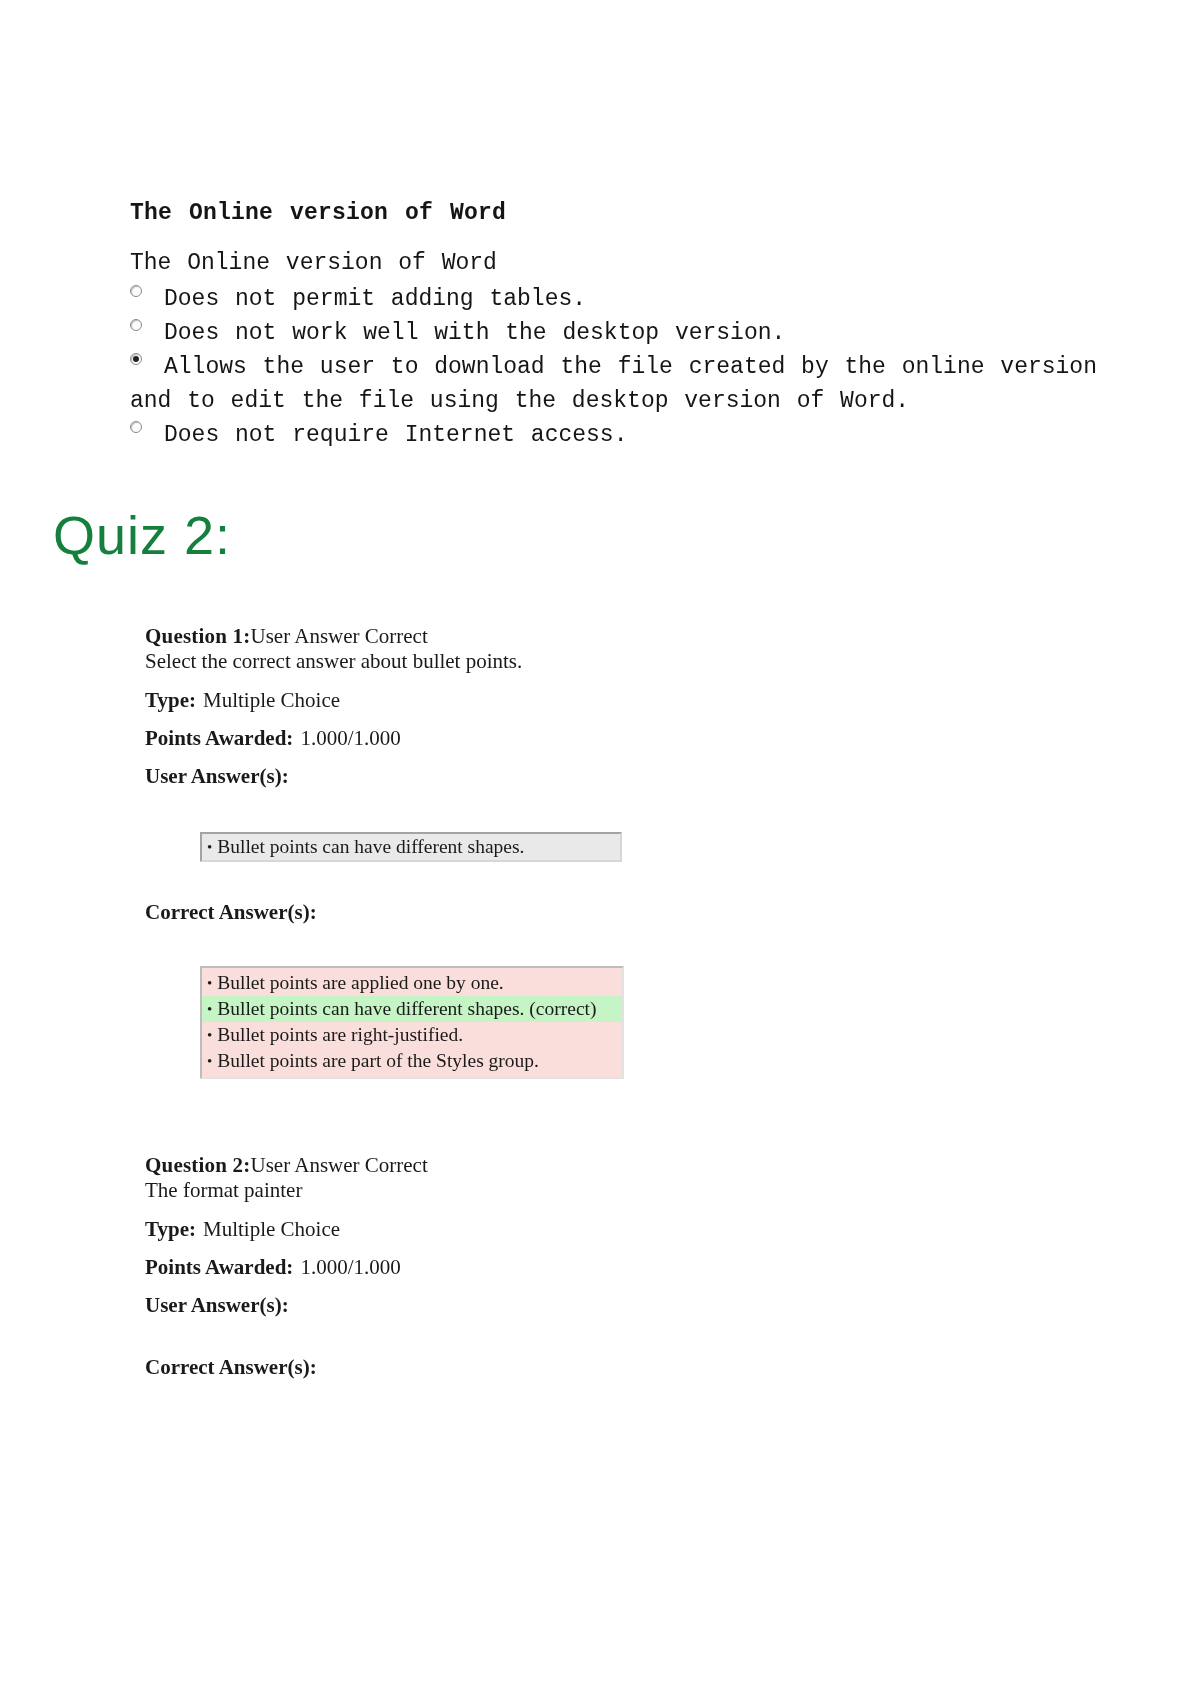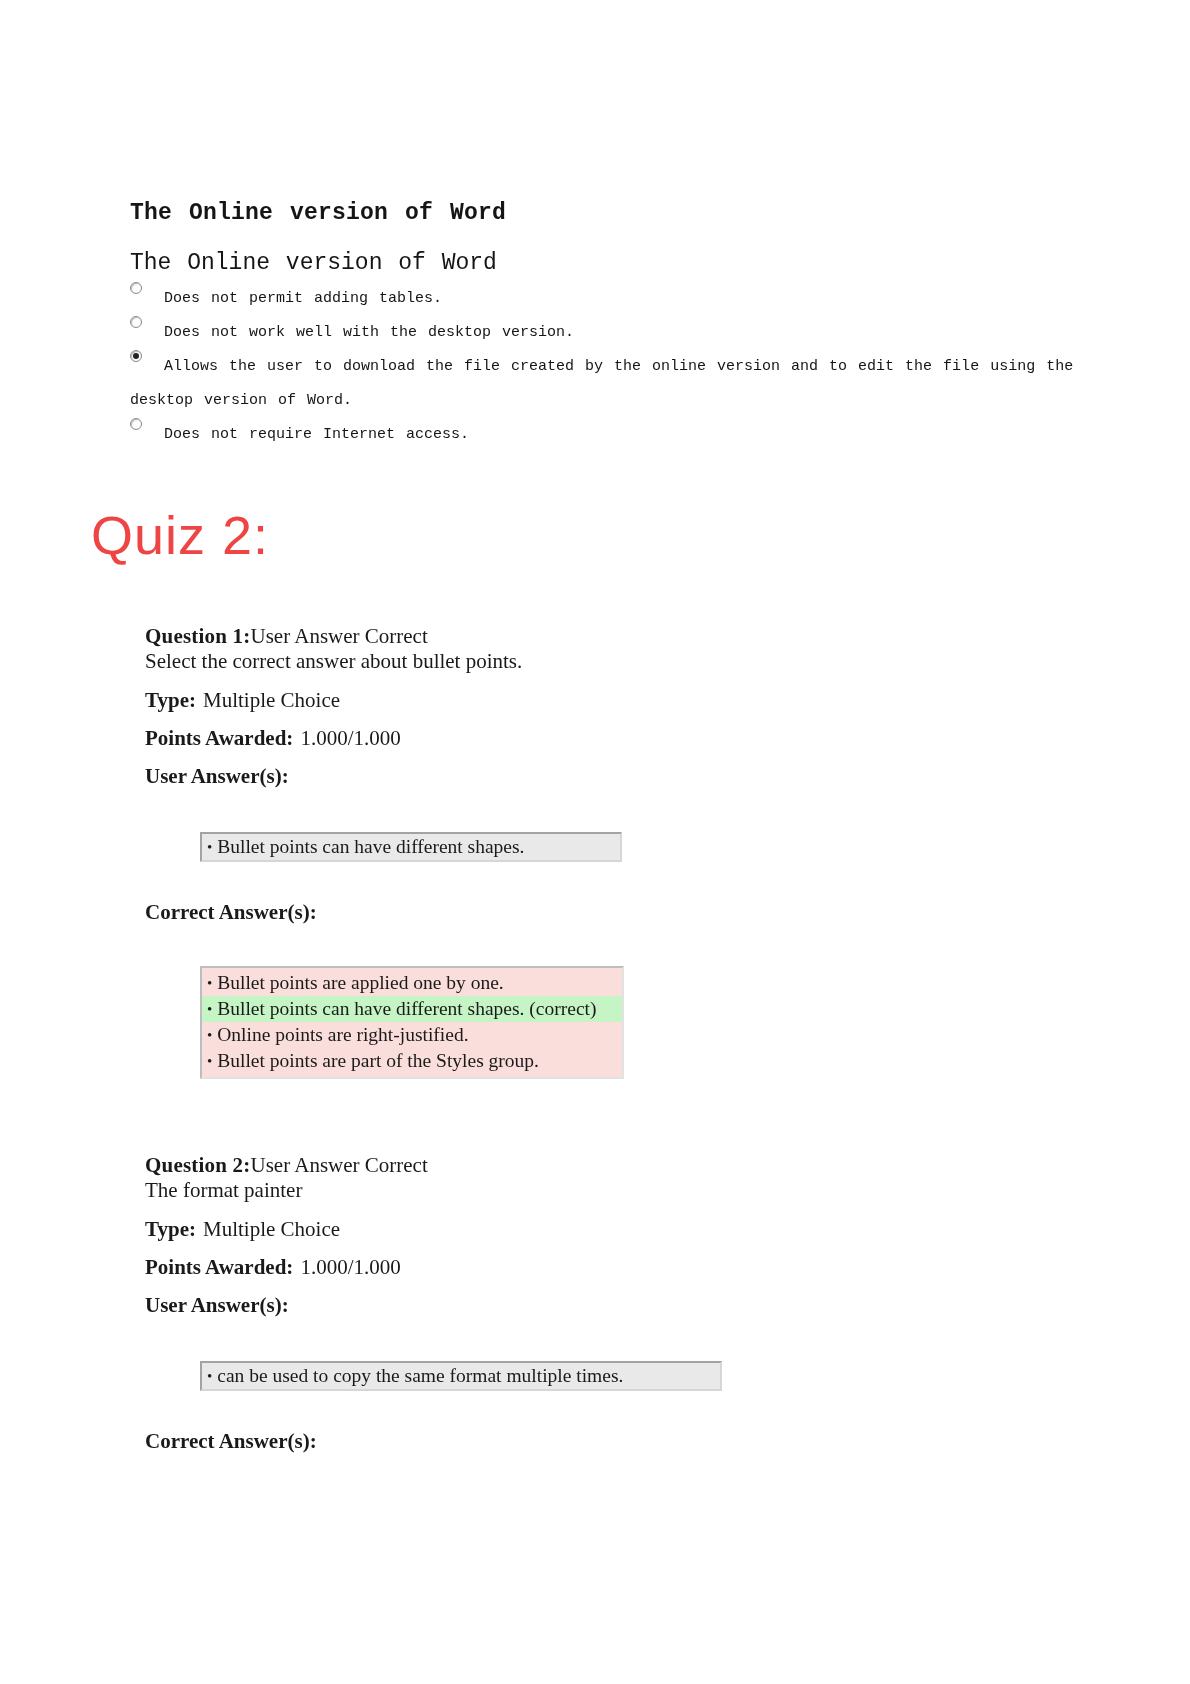--- a/index.html
+++ b/index.html
@@ -35,21 +35,21 @@
     word-spacing:3px;
     letter-spacing:.2px;
   }
   .intro .lead{
     margin:0 0 6px 0;
     font-size:23px;
     word-spacing:2px;
   }
   .option{
     margin:0;
-    font-size:15px;
+    font-size:23px;
     line-height:34px;
     word-spacing:2px;
   }
   .radio{
     display:inline-block;
     width:12px;height:12px;
     border:1px solid #8a8a8a;
     border-radius:50%;
     background:#fdfdfd;
     margin-right:22px;
@@ -60,26 +60,26 @@
     content:"";
     display:block;
     width:6px;height:6px;
     margin:2px 0 0 2px;
     border-radius:50%;
     background:#222;
   }
 
   
   .quiz-heading{
-    margin:52px 0 0 91px;
+    margin:52px 0 0 53px;
     font-family:"Liberation Sans",sans-serif;
     font-weight:400;
     font-size:54px;
     letter-spacing:1px;
-    color:#ef4444;
+    color:#15803d;
   }
 
   
   .question{
     margin:58px 0 0 145px;
     font-family:"Liberation Serif",serif;
     font-size:21px;
     color:#1a1a1a;
   }
   .question.second{margin-top:74px;}
@@ -161,33 +161,30 @@
 
     <div class="answer-box user-box">
       <div class="answer-line"><span class="bullet">•</span><span>Bullet points can have different shapes.</span></div>
     </div>
 
     <p class="meta label-line correct-label">Correct Answer(s):</p>
 
     <div class="answer-box correct-box">
       <div class="answer-line"><span class="bullet">•</span><span>Bullet points are applied one by one.</span></div>
       <div class="answer-line highlight"><span class="bullet">•</span><span>Bullet points can have different shapes. (correct)</span></div>
-      <div class="answer-line"><span class="bullet">•</span><span>Online points are right-justified.</span></div>
+      <div class="answer-line"><span class="bullet">•</span><span>Bullet points are right-justified.</span></div>
       <div class="answer-line"><span class="bullet">•</span><span>Bullet points are part of the Styles group.</span></div>
     </div>
   </section>
 
   <section class="question second">
     <p class="qtitle"><b>Question 2:</b><span>User Answer Correct</span></p>
     <p class="qprompt">The format painter</p>
 
     <p class="meta"><b>Type:</b><span class="metaval">Multiple Choice</span></p>
     <p class="meta"><b>Points Awarded:</b><span class="metaval">1.000/1.000</span></p>
     <p class="meta label-line">User Answer(s):</p>
 
-    <div class="answer-box user-box wide">
-      <div class="answer-line"><span class="bullet">•</span><span>can be used to copy the same format multiple times.</span></div>
-    </div>
 
     <p class="meta label-line correct-label">Correct Answer(s):</p>
   </section>
 
 </div>
 
 </body></html>

